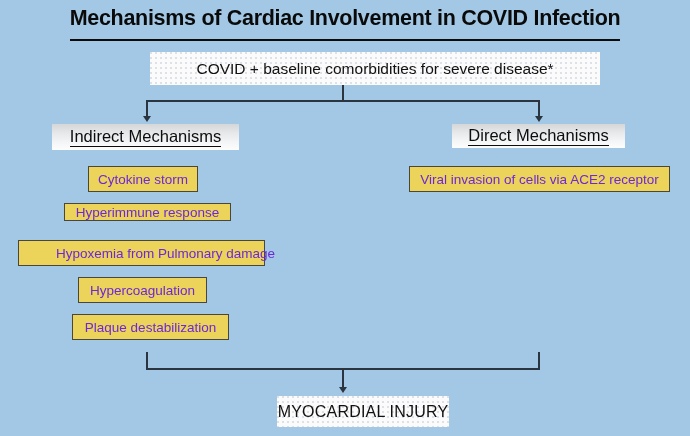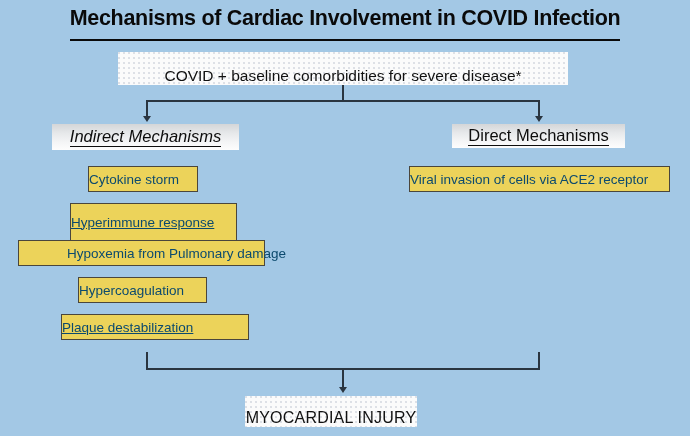--- a/index.html
+++ b/index.html
@@ -39,24 +39,25 @@
   }
 
   
   .whitebox {
     position: absolute;
     background-color: #fbfbfb;
     background-image:
       radial-gradient(circle at 1px 1px, rgba(150,160,180,0.30) 0.7px, transparent 0.9px);
     background-size: 5px 5px;
     display: flex;
-    align-items: flex-end;
+    align-items: center;
     justify-content: center;
     color: #111;
     white-space: nowrap;
+    margin-left: 32px;
   }
   #covid-box {
     left: 118px;
     top: 52px;
     width: 450px;
     height: 33px;
     font-size: 15.5px;
   }
   #myocardial-box {
     left: 245px;
@@ -80,38 +81,37 @@
   }
   .hdrbox .u {
     border-bottom: 1.6px solid #0d0d0d;
     padding-bottom: 0px;
   }
   #hdr-indirect {
     left: 52px;
     top: 124px;
     width: 187px;
     height: 26px;
-    font-style: italic;
   }
   #hdr-direct {
     left: 452px;
     top: 124px;
     width: 173px;
     height: 24px;
   }
 
   
   .ybox {
     position: absolute;
     background: #ecd35a;
     border: 1.4px solid #4a463c;
     display: flex;
     align-items: center;
-    justify-content: flex-start;
-    color: #0c4a6e;
+    justify-content: center;
+    color: #6d28d9;
     font-size: 13.5px;
     white-space: nowrap;
     box-sizing: border-box;
   }
 
   
   .vline {
     position: absolute;
     width: 1.6px;
     background: #2a3540;
@@ -154,30 +154,30 @@
   <div class="hdrbox" id="hdr-indirect">
     <span class="u">Indirect Mechanisms</span>
   </div>
   <div class="hdrbox" id="hdr-direct">
     <span class="u">Direct Mechanisms</span>
   </div>
 
   <div class="ybox" style="left:88px;  top:166px; width:110px; height:26px;">
     <span>Cytokine storm</span>
   </div>
-  <div class="ybox" style="left:70px;  top:203px; width:167px; height:38px;text-decoration:underline;">
+  <div class="ybox" style="left:64px;  top:203px; width:167px; height:18px;">
     <span>Hyperimmune response</span>
   </div>
   <div class="ybox" style="left:18px;  top:240px; width:247px; height:26px;padding-left:48px;">
     <span>Hypoxemia from Pulmonary damage</span>
   </div>
   <div class="ybox" style="left:78px;  top:277px; width:129px; height:26px;">
     <span>Hypercoagulation</span>
   </div>
-  <div class="ybox" style="left:61px;  top:314px; width:188px; height:26px;text-decoration:underline;">
+  <div class="ybox" style="left:72px;  top:314px; width:157px; height:26px;">
     <span>Plaque destabilization</span>
   </div>
 
   <div class="ybox" style="left:409px; top:166px; width:261px; height:26px;">
     <span>Viral invasion of cells via ACE2 receptor</span>
   </div>
 
   <div class="vline" style="left:146px; top:352px; height:17px;"></div>
   <div class="vline" style="left:538px; top:352px; height:17px;"></div>
   <div class="hline" style="left:146px; top:368px; width:394px;"></div>

